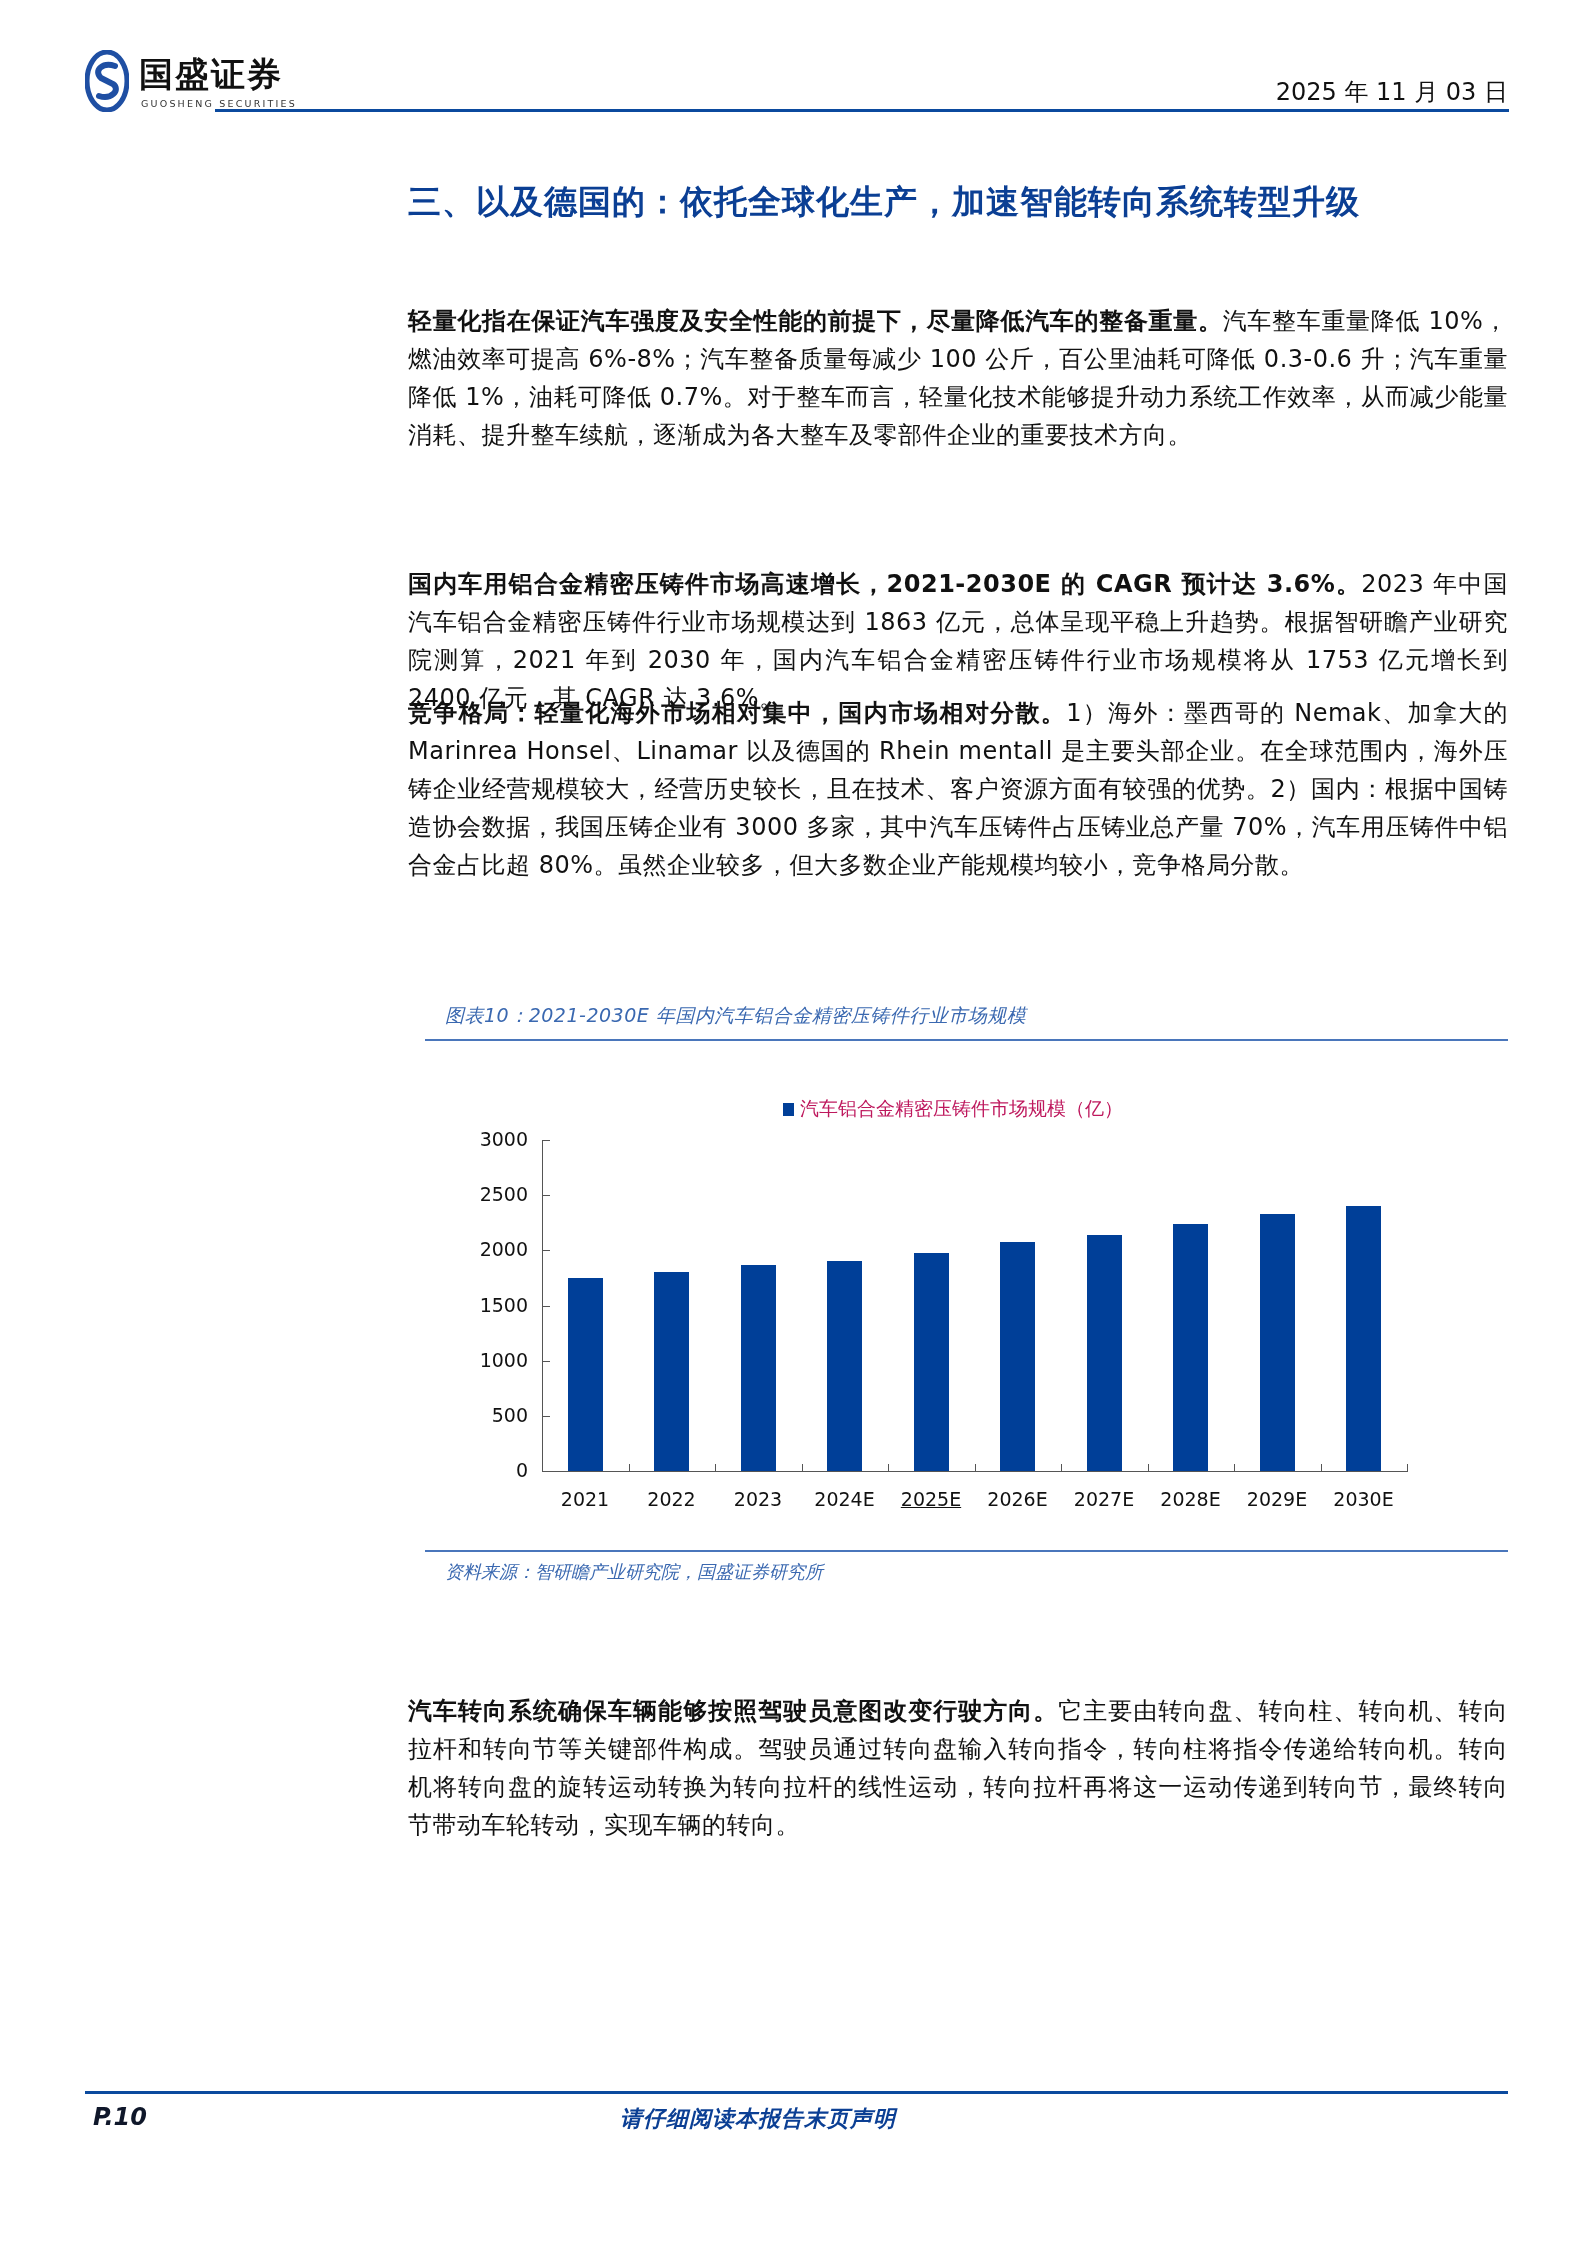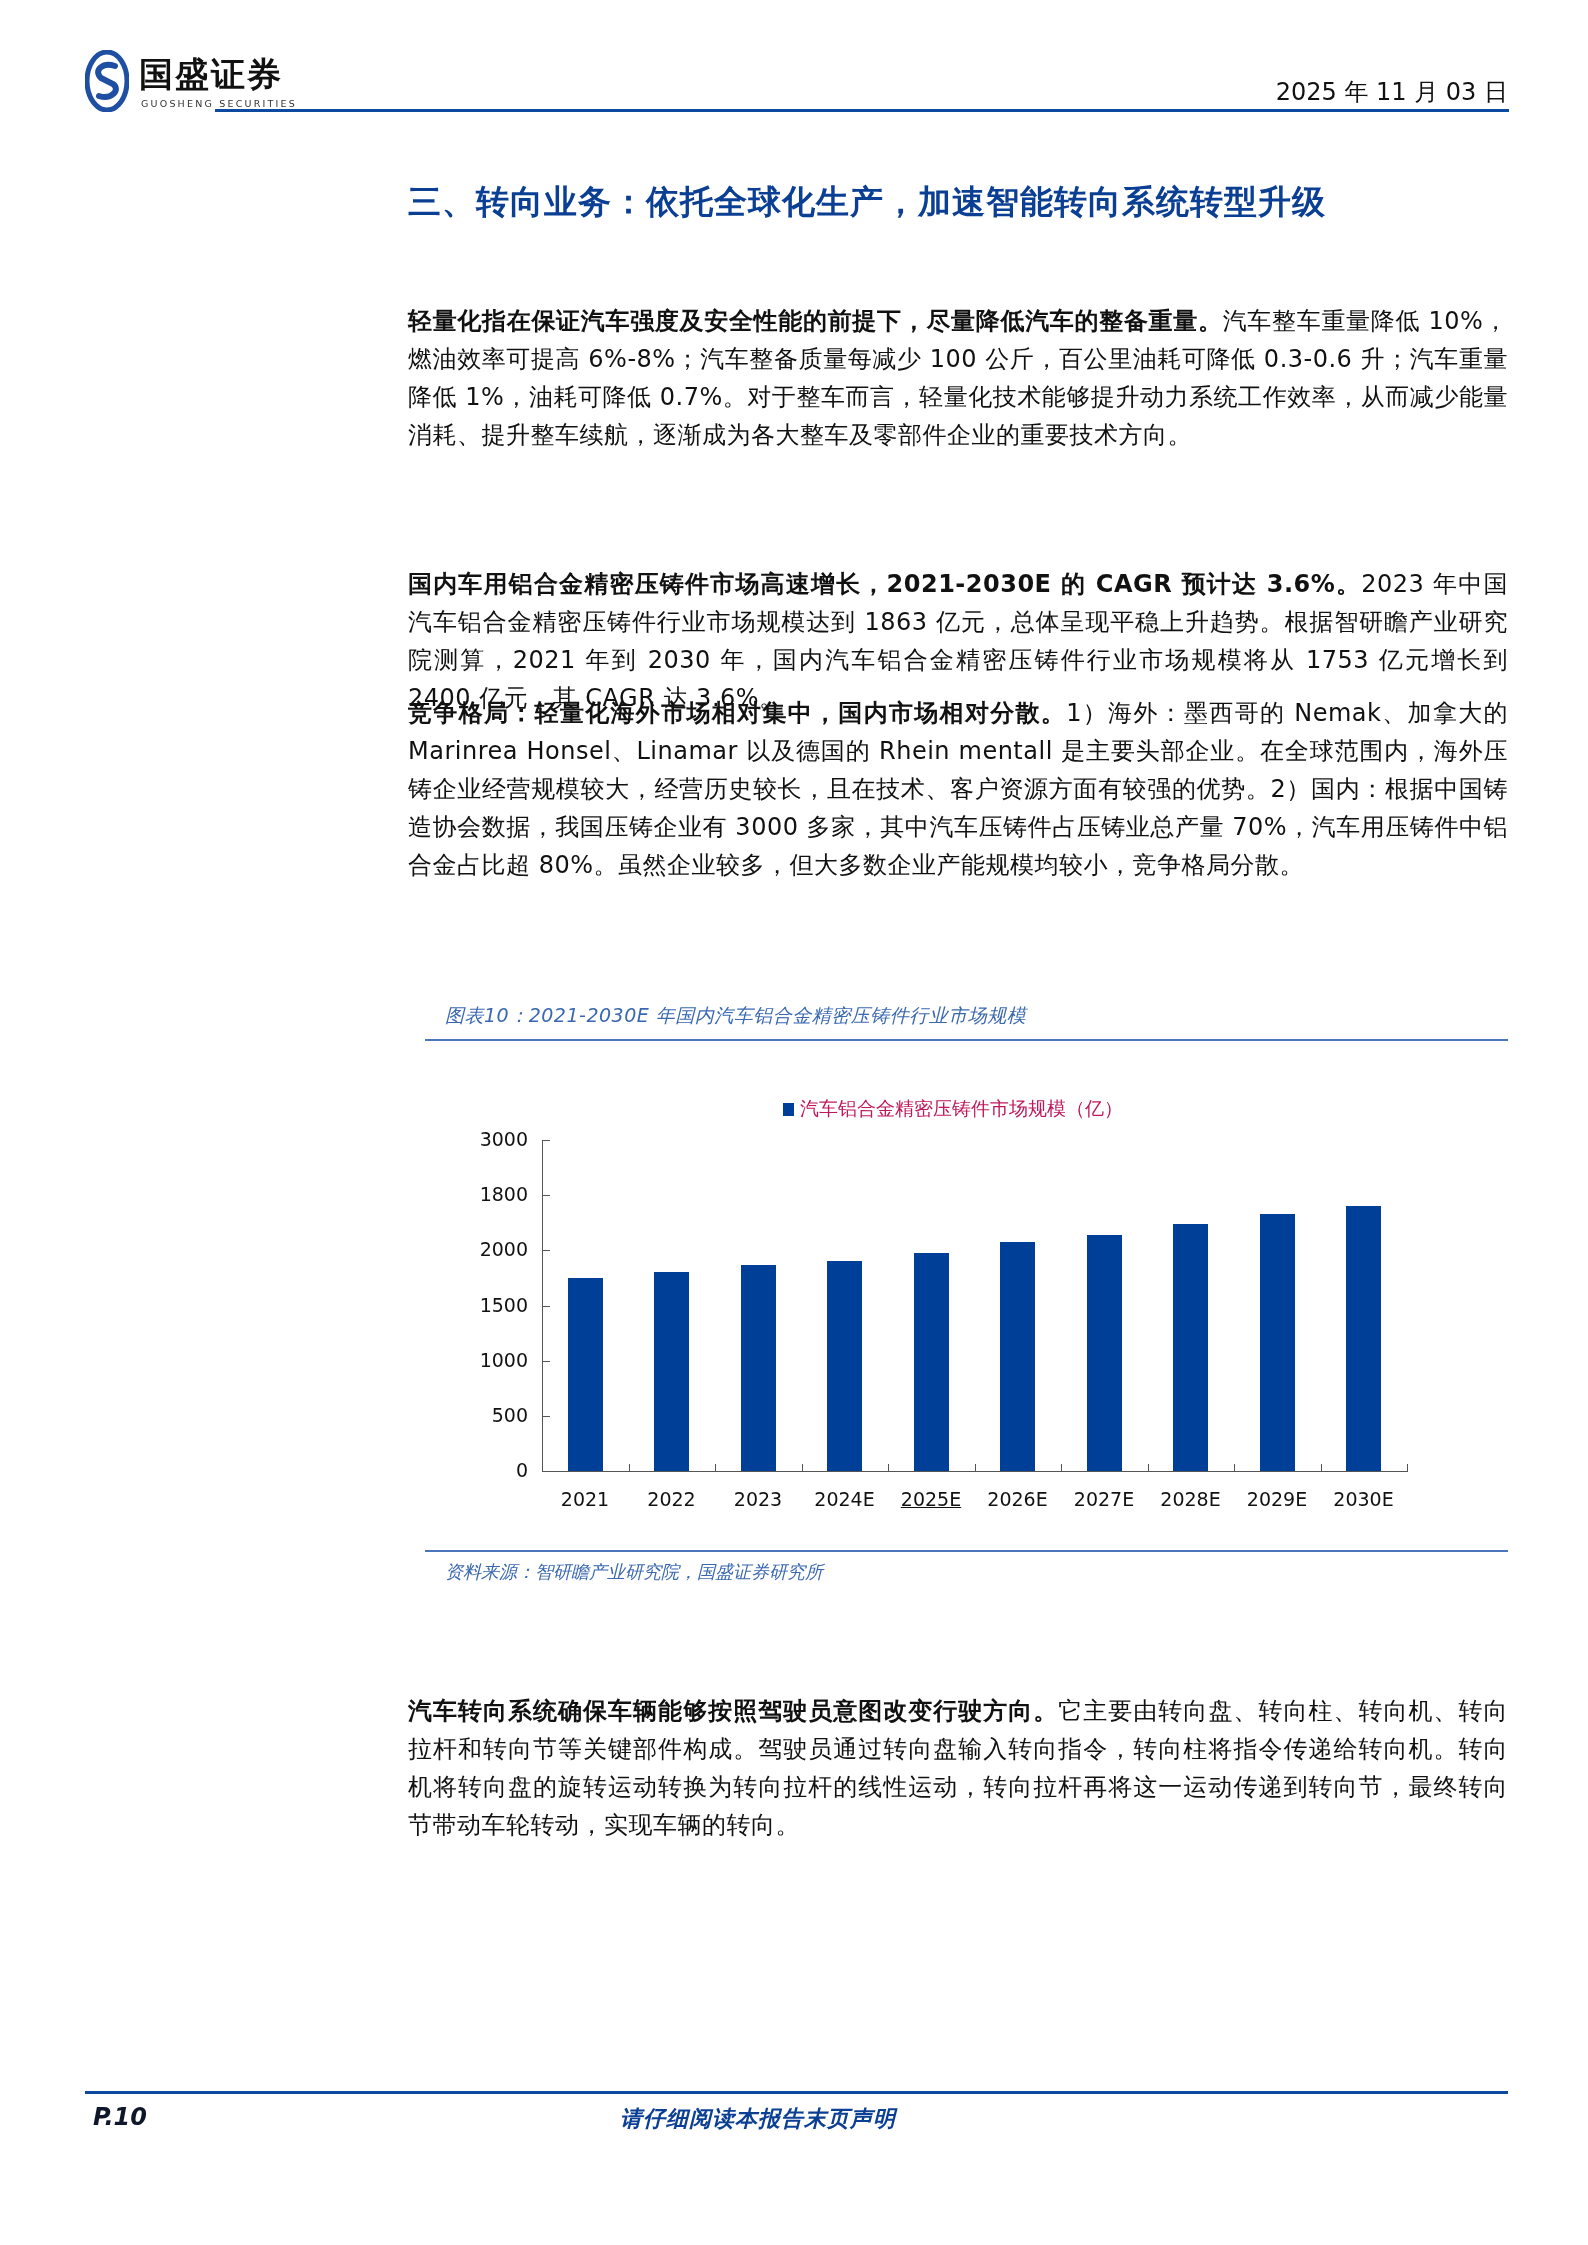--- a/index.html
+++ b/index.html
@@ -62,21 +62,21 @@
   <svg class="logo-mark" viewBox="0 0 44 62">
     <ellipse cx="22" cy="31" rx="20" ry="29" fill="none" stroke="#1f4fa3" stroke-width="5"></ellipse>
     <path d="M30 16 C 18 12, 8 20, 16 28 L 28 34 C 36 40, 26 50, 14 46" fill="none" stroke="#1f4fa3" stroke-width="6" stroke-linecap="round"></path>
   </svg>
   <div class="logo-cn">国盛证券</div>
   <div class="logo-en">GUOSHENG SECURITIES</div>
 </div>
 <div class="header-line"></div>
 <div class="header-date">2025 年 11 月 03 日</div>
 
-<div class="section-title">三、转向业务：依托全球化生产，加速智能转向系统转型升级</div>
+<div class="section-title">三、以及德国的：依托全球化生产，加速智能转向系统转型升级</div>
 
 <div class="para p1">
   <b>轻量化指在保证汽车强度及安全性能的前提下，尽量降低汽车的整备重量。</b><span>汽车整车重量降低 10%，燃油效率可提高 6%-8%；汽车整备质量每减少 100 公斤，百公里油耗可降低 0.3-0.6 升；汽车重量降低 1%，油耗可降低 0.7%。对于整车而言，轻量化技术能够提升动力系统工作效率，从而减少能量消耗、提升整车续航，逐渐成为各大整车及零部件企业的重要技术方向。</span>
 </div>
 <div class="para p2">
   <b>国内车用铝合金精密压铸件市场高速增长，2021-2030E 的 CAGR 预计达 3.6%。</b><span>2023 年中国汽车铝合金精密压铸件行业市场规模达到 1863 亿元，总体呈现平稳上升趋势。根据智研瞻产业研究院测算，2021 年到 2030 年，国内汽车铝合金精密压铸件行业市场规模将从 1753 亿元增长到 2400 亿元，其 CAGR 达 3.6%。</span>
 </div>
 <div class="para p3">
   <b>竞争格局：轻量化海外市场相对集中，国内市场相对分散。</b><span>1）海外：墨西哥的 Nemak、加拿大的 Marinrea Honsel、Linamar 以及德国的 Rhein mentall 是主要头部企业。在全球范围内，海外压铸企业经营规模较大，经营历史较长，且在技术、客户资源方面有较强的优势。2）国内：根据中国铸造协会数据，我国压铸企业有 3000 多家，其中汽车压铸件占压铸业总产量 70%，汽车用压铸件中铝合金占比超 80%。虽然企业较多，但大多数企业产能规模均较小，竞争格局分散。</span>
 </div>
@@ -88,21 +88,21 @@
   <span class="legend-swatch"></span>
   <span>汽车铝合金精密压铸件市场规模（亿）</span>
 </div>
 
 <div class="chart" id="chart">
   <div class="y-axis"></div>
   <div class="x-axis" id="x-axis" style="width: 865px;"></div>
 <div class="y-tick" style="top: 20px;"></div>
     <div class="y-label" style="top: 8px;">3000</div>
     <div class="y-tick" style="top: 75.1667px;"></div>
-    <div class="y-label" style="top: 63.1667px;">1800</div>
+    <div class="y-label" style="top: 63.1667px;">2500</div>
     <div class="y-tick" style="top: 130.333px;"></div>
     <div class="y-label" style="top: 118.333px;">2000</div>
     <div class="y-tick" style="top: 185.5px;"></div>
     <div class="y-label" style="top: 173.5px;">1500</div>
     <div class="y-tick" style="top: 240.667px;"></div>
     <div class="y-label" style="top: 228.667px;">1000</div>
     <div class="y-tick" style="top: 295.833px;"></div>
     <div class="y-label" style="top: 283.833px;">500</div>
     <div class="y-tick" style="top: 351px;"></div>
     <div class="y-label" style="top: 339px;">0</div>

